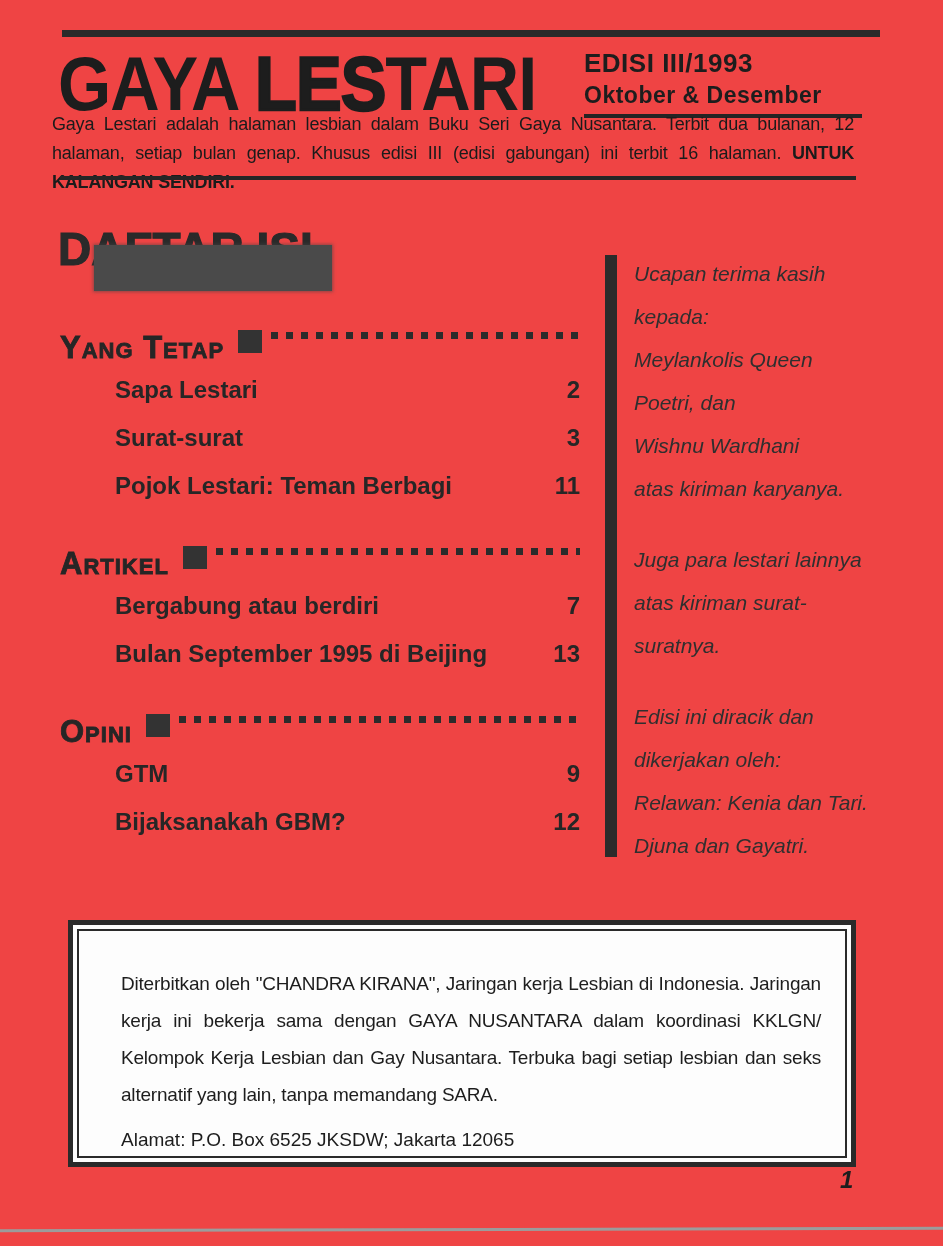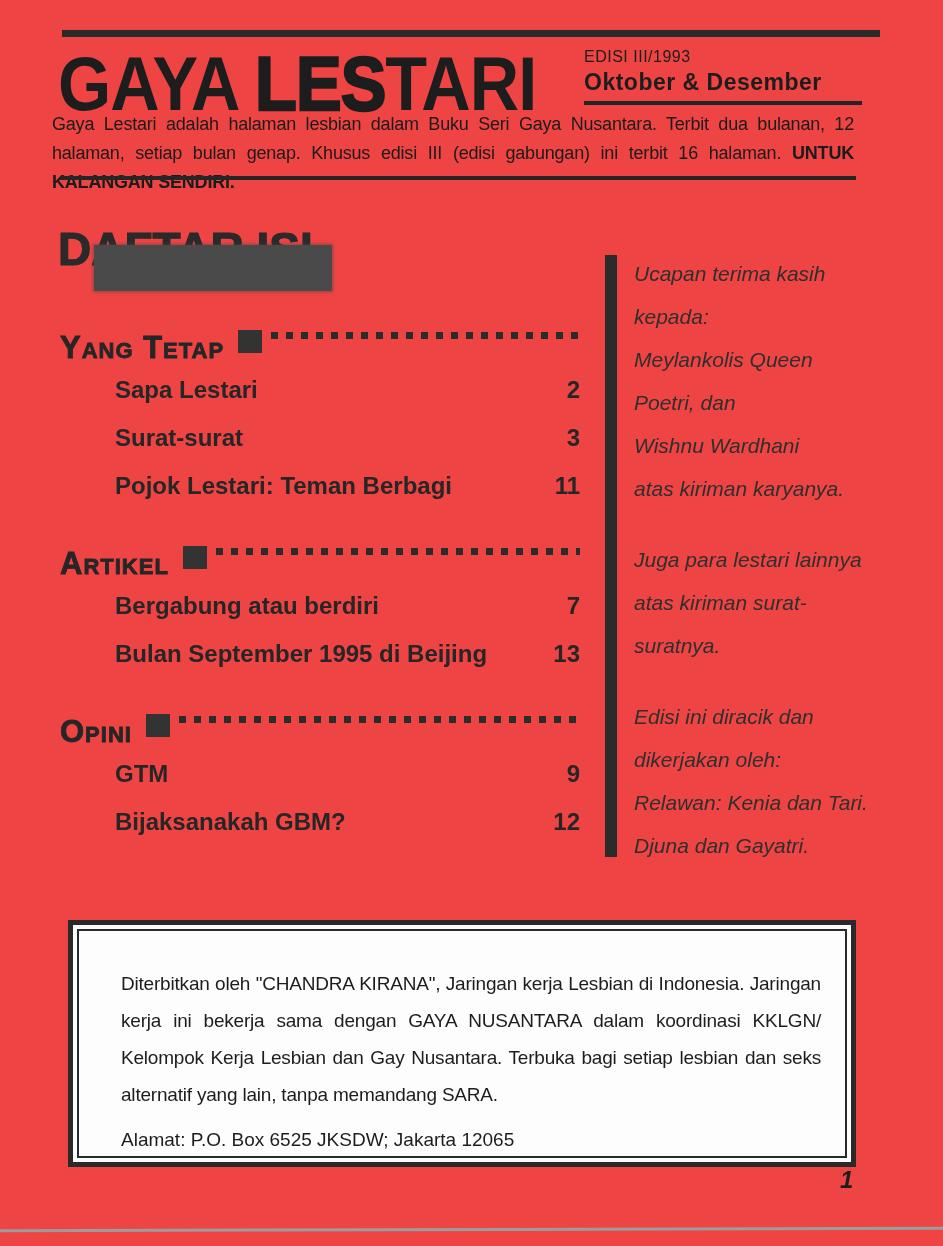--- a/index.html
+++ b/index.html
@@ -12,21 +12,21 @@
 
   
   .top-rule { position:absolute; left:62px; top:30px; width:818px; height:7px; background:#2a2a2a; }
   .logo {
     position:absolute; left:58px; top:46px; white-space:nowrap;
     font-size:76px; line-height:1; font-weight:700; color:#1d1d1d;
     transform:scaleX(0.9); transform-origin:left top; letter-spacing:-1px;
   }
   .logo .heavy { font-weight:900; -webkit-text-stroke:2.5px #1d1d1d; }
   .edition { position:absolute; left:584px; top:48px; color:#1d1d1d; }
-  .edition .l1 { font-size:16px; font-weight:400; letter-spacing:.5px; }
+  .edition .l1 { font-size:26px; font-weight:700; letter-spacing:.5px; }
   .edition .l2 {
     font-size:23px; font-weight:700; letter-spacing:.5px; margin-top:3px;
     width:278px; padding-bottom:5px; border-bottom:4px solid #242424;
   }
   .intro {
     position:absolute; left:52px; top:110px; width:802px;
     font-size:18px; line-height:29px; letter-spacing:-0.2px;
     text-align:justify; color:#1b1b1b;
   }
   .intro b { font-weight:700; }

